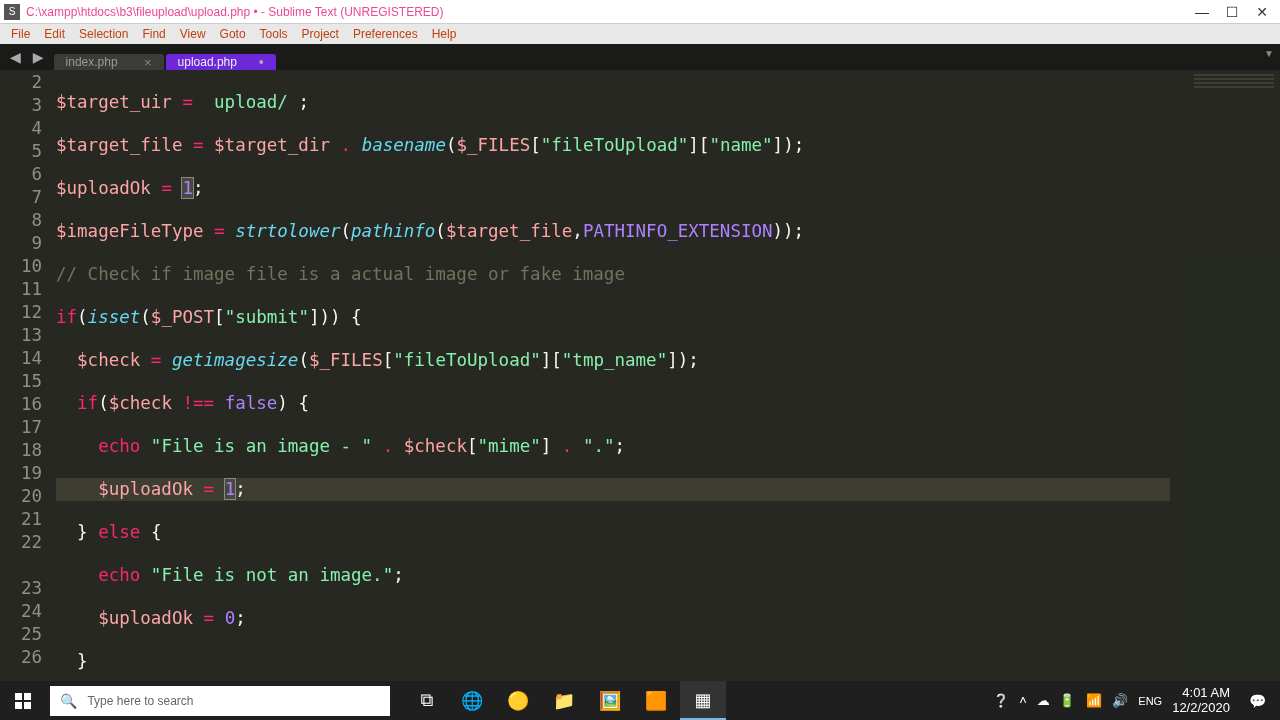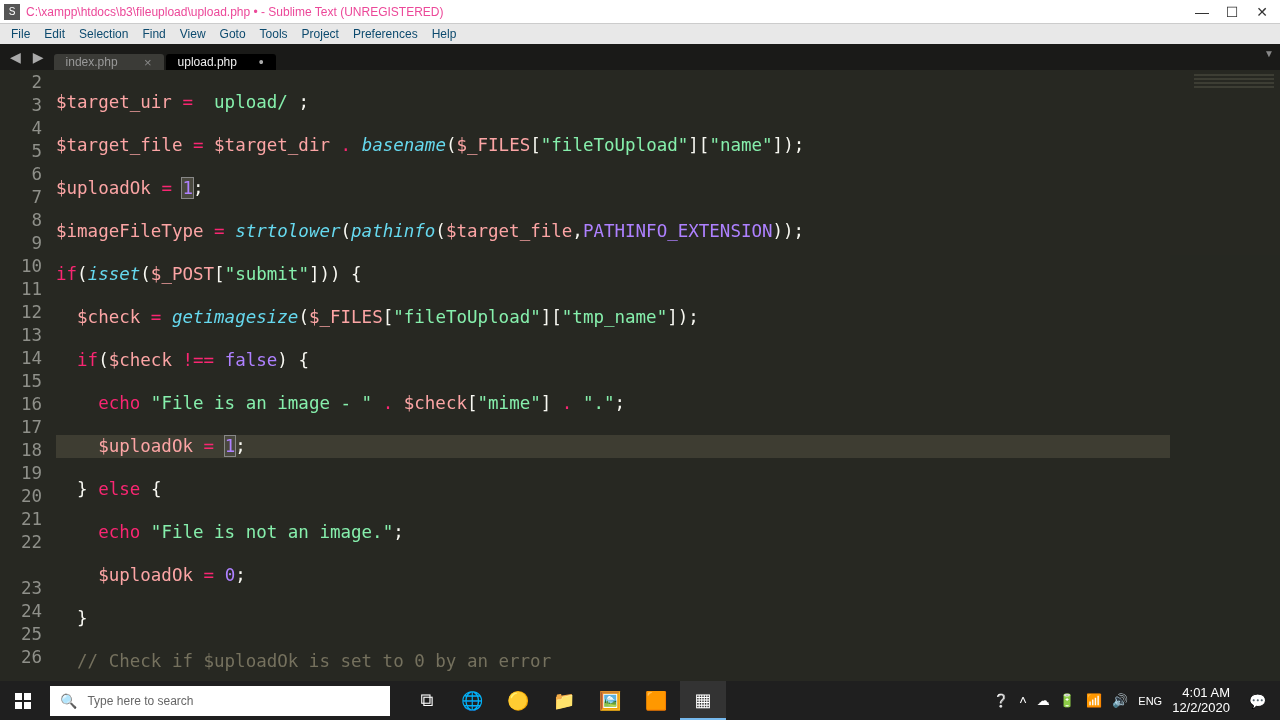--- a/index.html
+++ b/index.html
@@ -6,29 +6,29 @@
 body { font-family:"Segoe UI",Tahoma,sans-serif; font-size:12px; background:#272822; width:1280px; height:720px; overflow:hidden; position:relative; }
 
 
 .titlebar { background:#fff; height:24px; display:flex; align-items:center; padding:0 4px; border-bottom:1px solid #ccc; }
 .titlebar .icon { width:16px; height:16px; background:#555; margin-right:6px; display:flex; align-items:center; justify-content:center; color:#fff; font-size:10px; }
 .titlebar .title { flex:1; color:#ec4899; font-size:12px; }
 .titlebar .winbtns { display:flex; gap:18px; margin-right:8px; }
 .titlebar .winbtn { width:12px; height:12px; display:flex; align-items:center; justify-content:center; color:#333; font-size:14px; }
 
 
-.menubar { background:#e8e8e8; height:20px; display:flex; align-items:center; padding:0 4px; color:#0c4a6e; font-size:12px; }
+.menubar { background:#e8e8e8; height:20px; display:flex; align-items:center; padding:0 4px; color:#c2410c; font-size:12px; }
 .menubar .mitem { padding:0 7px; cursor:default; }
 
 
 .tabstrip { background:#1a1a18; height:26px; display:flex; align-items:flex-end; position:relative; }
 .navarrows { display:flex; align-items:center; padding:0 10px; color:#aaa; font-size:14px; height:100%; gap:12px; }
 .tab { height:16px; display:flex; align-items:center; padding:0 12px; color:#ccc; font-size:12px; border-radius:3px 3px 0 0; margin-right:2px; position:relative; min-width:110px; }
 .tab.inactive { background:#3b3b37; color:#999; }
-.tab.active { background:#000000; color:#eee; }
+.tab.active { background:#6d28d9; color:#eee; }
 .tab .close { margin-left:auto; padding-left:10px; color:#888; font-size:13px; }
 .tab .dirty { margin-left:auto; padding-left:10px; color:#aaa; font-size:14px; line-height:1; }
 .tabstrip .menu-trigger { position:absolute; right:6px; top:4px; color:#888; font-size:10px; }
 
 
 .editor { position:absolute; top:70px; bottom:39px; left:0; right:0; background:#272822; display:flex; font-family:Consolas,monospace; font-size:17.5px; }
 .gutter { width:56px; text-align:right; color:#8f908a; padding-right:14px; padding-top:1px; user-select:none; }
 .gutter .ln { height:23px; line-height:23px; }
 .code { flex:1; color:#f8f8f2; padding-top:1px; white-space:pre; position:relative; }
 .code .line { height:23px; line-height:23px; }
@@ -136,20 +136,21 @@
       <div class="ln">23</div>
       <div class="ln">24</div>
       <div class="ln">25</div>
       <div class="ln">26</div>
   </div>
   <div class="code">
 <div class="line"><span class="vari">$target_uir</span> <span class="kw">=</span> <span class="str"> upload/ </span><span class="plain">;</span></div>
 <div class="line"><span class="vari">$target_file</span> <span class="kw">=</span> <span class="vari">$target_dir</span> <span class="kw">.</span> <span class="func">basename</span><span class="plain">(</span><span class="vari">$_FILES</span><span class="plain">[</span><span class="str">"fileToUpload"</span><span class="plain">][</span><span class="str">"name"</span><span class="plain">]);</span></div>
 <div class="line"><span class="vari">$uploadOk</span> <span class="kw">=</span> <span class="num sel">1</span><span class="plain">;</span></div>
 <div class="line"><span class="vari">$imageFileType</span> <span class="kw">=</span> <span class="func">strtolower</span><span class="plain">(</span><span class="func">pathinfo</span><span class="plain">(</span><span class="vari">$target_file</span><span class="plain">,</span><span class="const">PATHINFO_EXTENSION</span><span class="plain">));</span></div>
+<div class="line"><span class="cm">// Check if image file is a actual image or fake image</span></div>
 <div class="line"><span class="kw">if</span><span class="plain">(</span><span class="func">isset</span><span class="plain">(</span><span class="vari">$_POST</span><span class="plain">[</span><span class="str">"submit"</span><span class="plain">])) {</span></div>
 <div class="line">  <span class="vari">$check</span> <span class="kw">=</span> <span class="func">getimagesize</span><span class="plain">(</span><span class="vari">$_FILES</span><span class="plain">[</span><span class="str">"fileToUpload"</span><span class="plain">][</span><span class="str">"tmp_name"</span><span class="plain">]);</span></div>
 <div class="line">  <span class="kw">if</span><span class="plain">(</span><span class="vari">$check</span> <span class="kw">!==</span> <span class="const">false</span><span class="plain">) {</span></div>
 <div class="line">    <span class="kw">echo</span> <span class="str">"File is an image - "</span> <span class="kw">.</span> <span class="vari">$check</span><span class="plain">[</span><span class="str">"mime"</span><span class="plain">]</span> <span class="kw">.</span> <span class="str">"."</span><span class="plain">;</span></div>
 <div class="line hl">    <span class="vari">$uploadOk</span> <span class="kw">=</span> <span class="num sel">1</span><span class="plain">;</span></div>
 <div class="line">  <span class="plain">}</span> <span class="kw">else</span> <span class="plain">{</span></div>
 <div class="line">    <span class="kw">echo</span> <span class="str">"File is not an image."</span><span class="plain">;</span></div>
 <div class="line">    <span class="vari">$uploadOk</span> <span class="kw">=</span> <span class="num">0</span><span class="plain">;</span></div>
 <div class="line">  <span class="plain">}</span></div>
 <div class="line">  <span class="cm">// Check if $uploadOk is set to 0 by an error</span></div>

